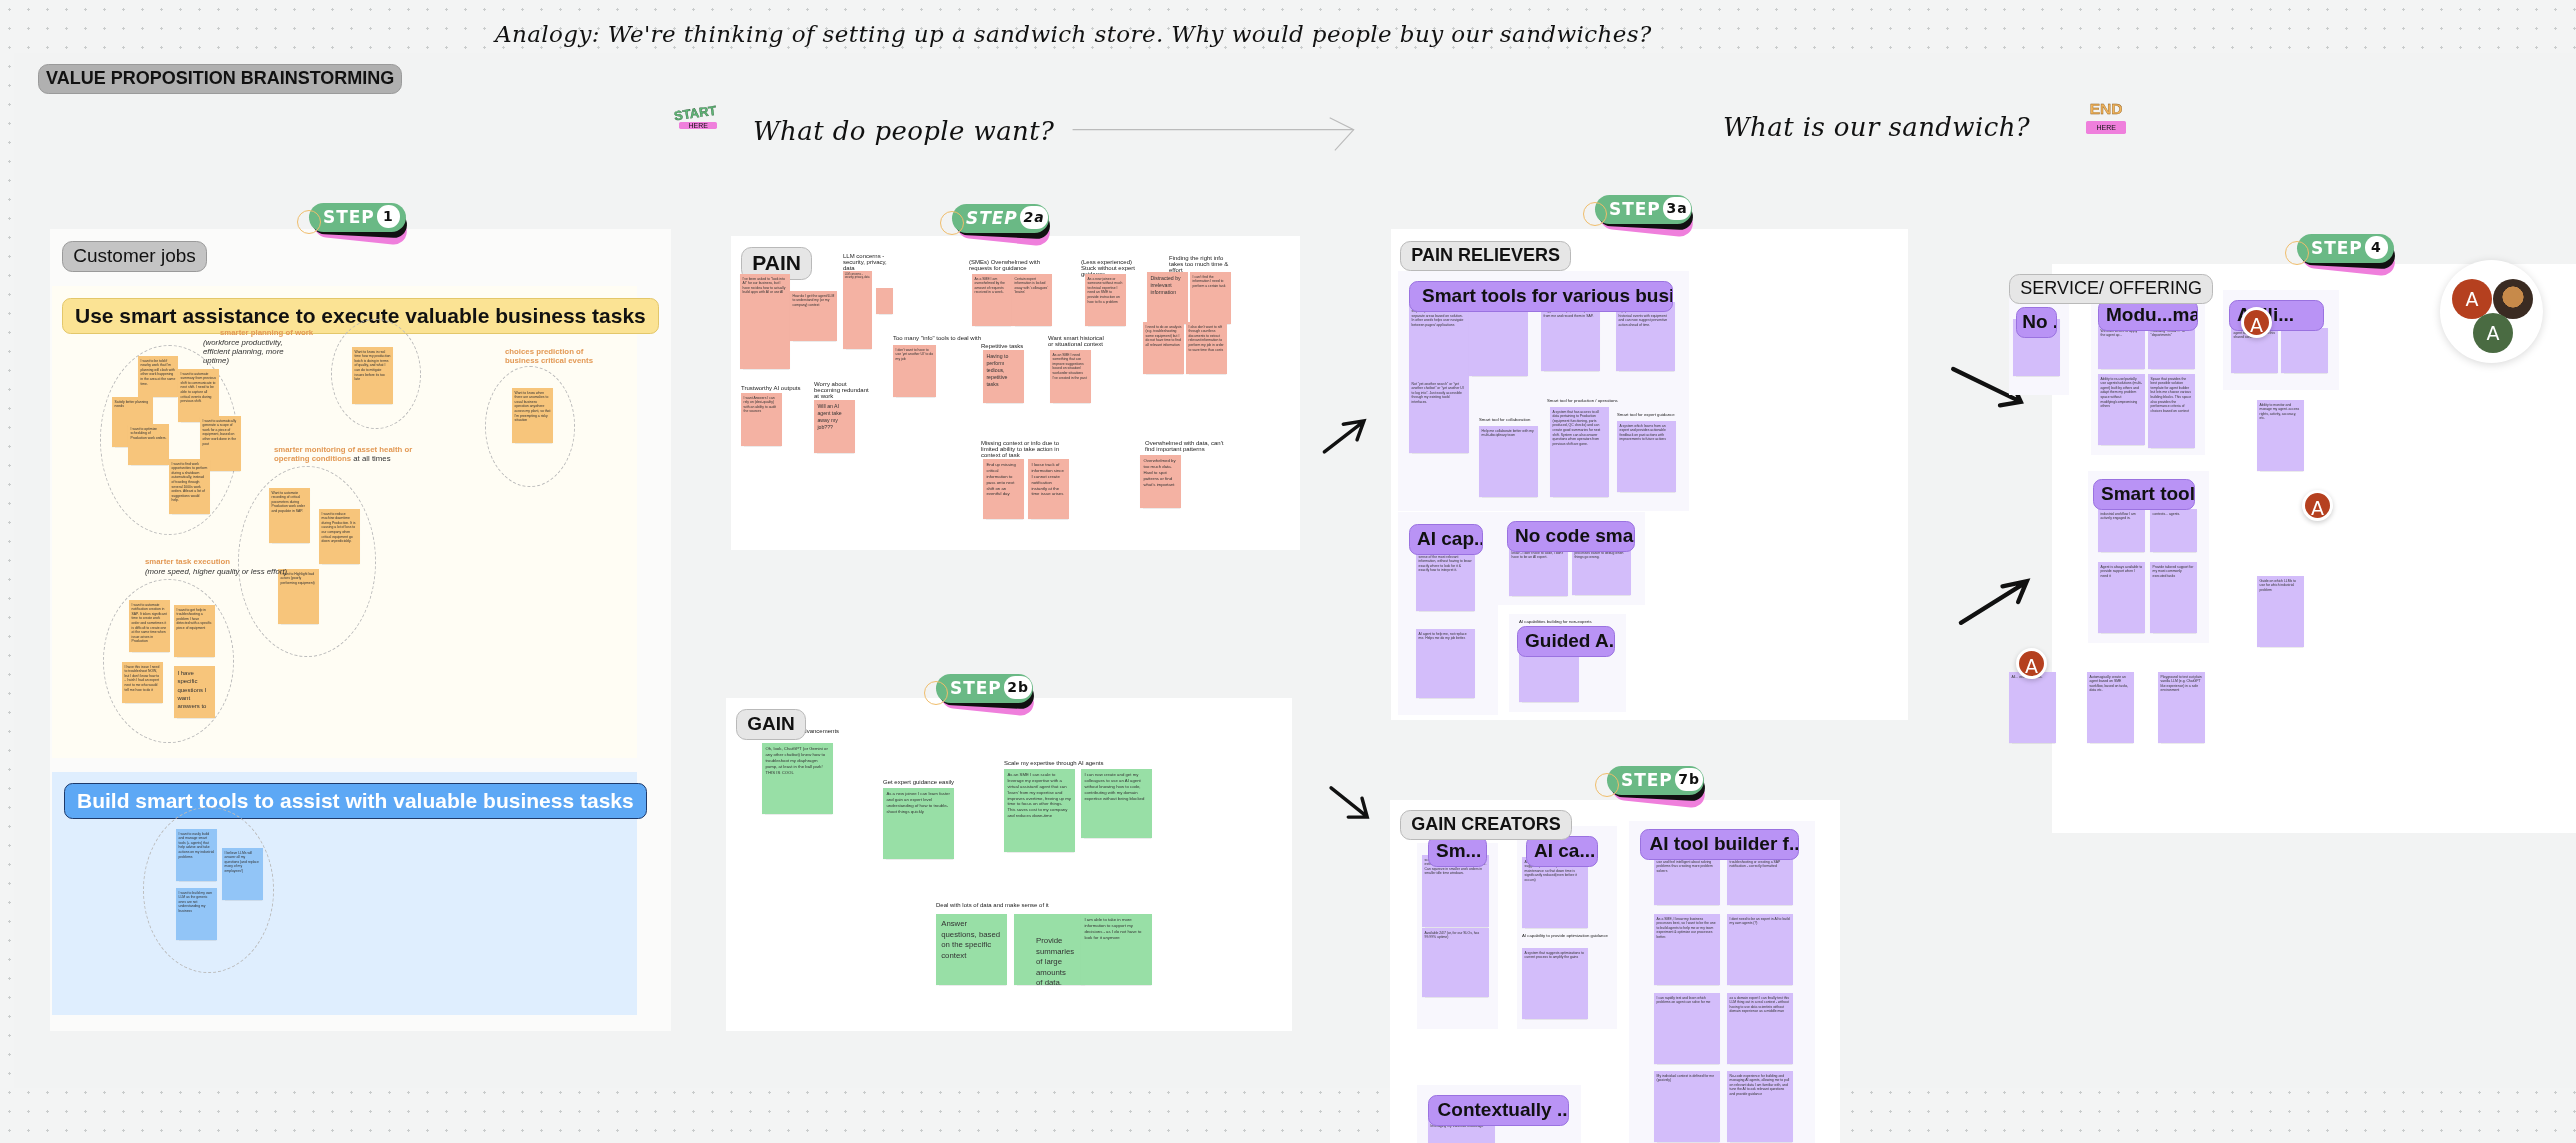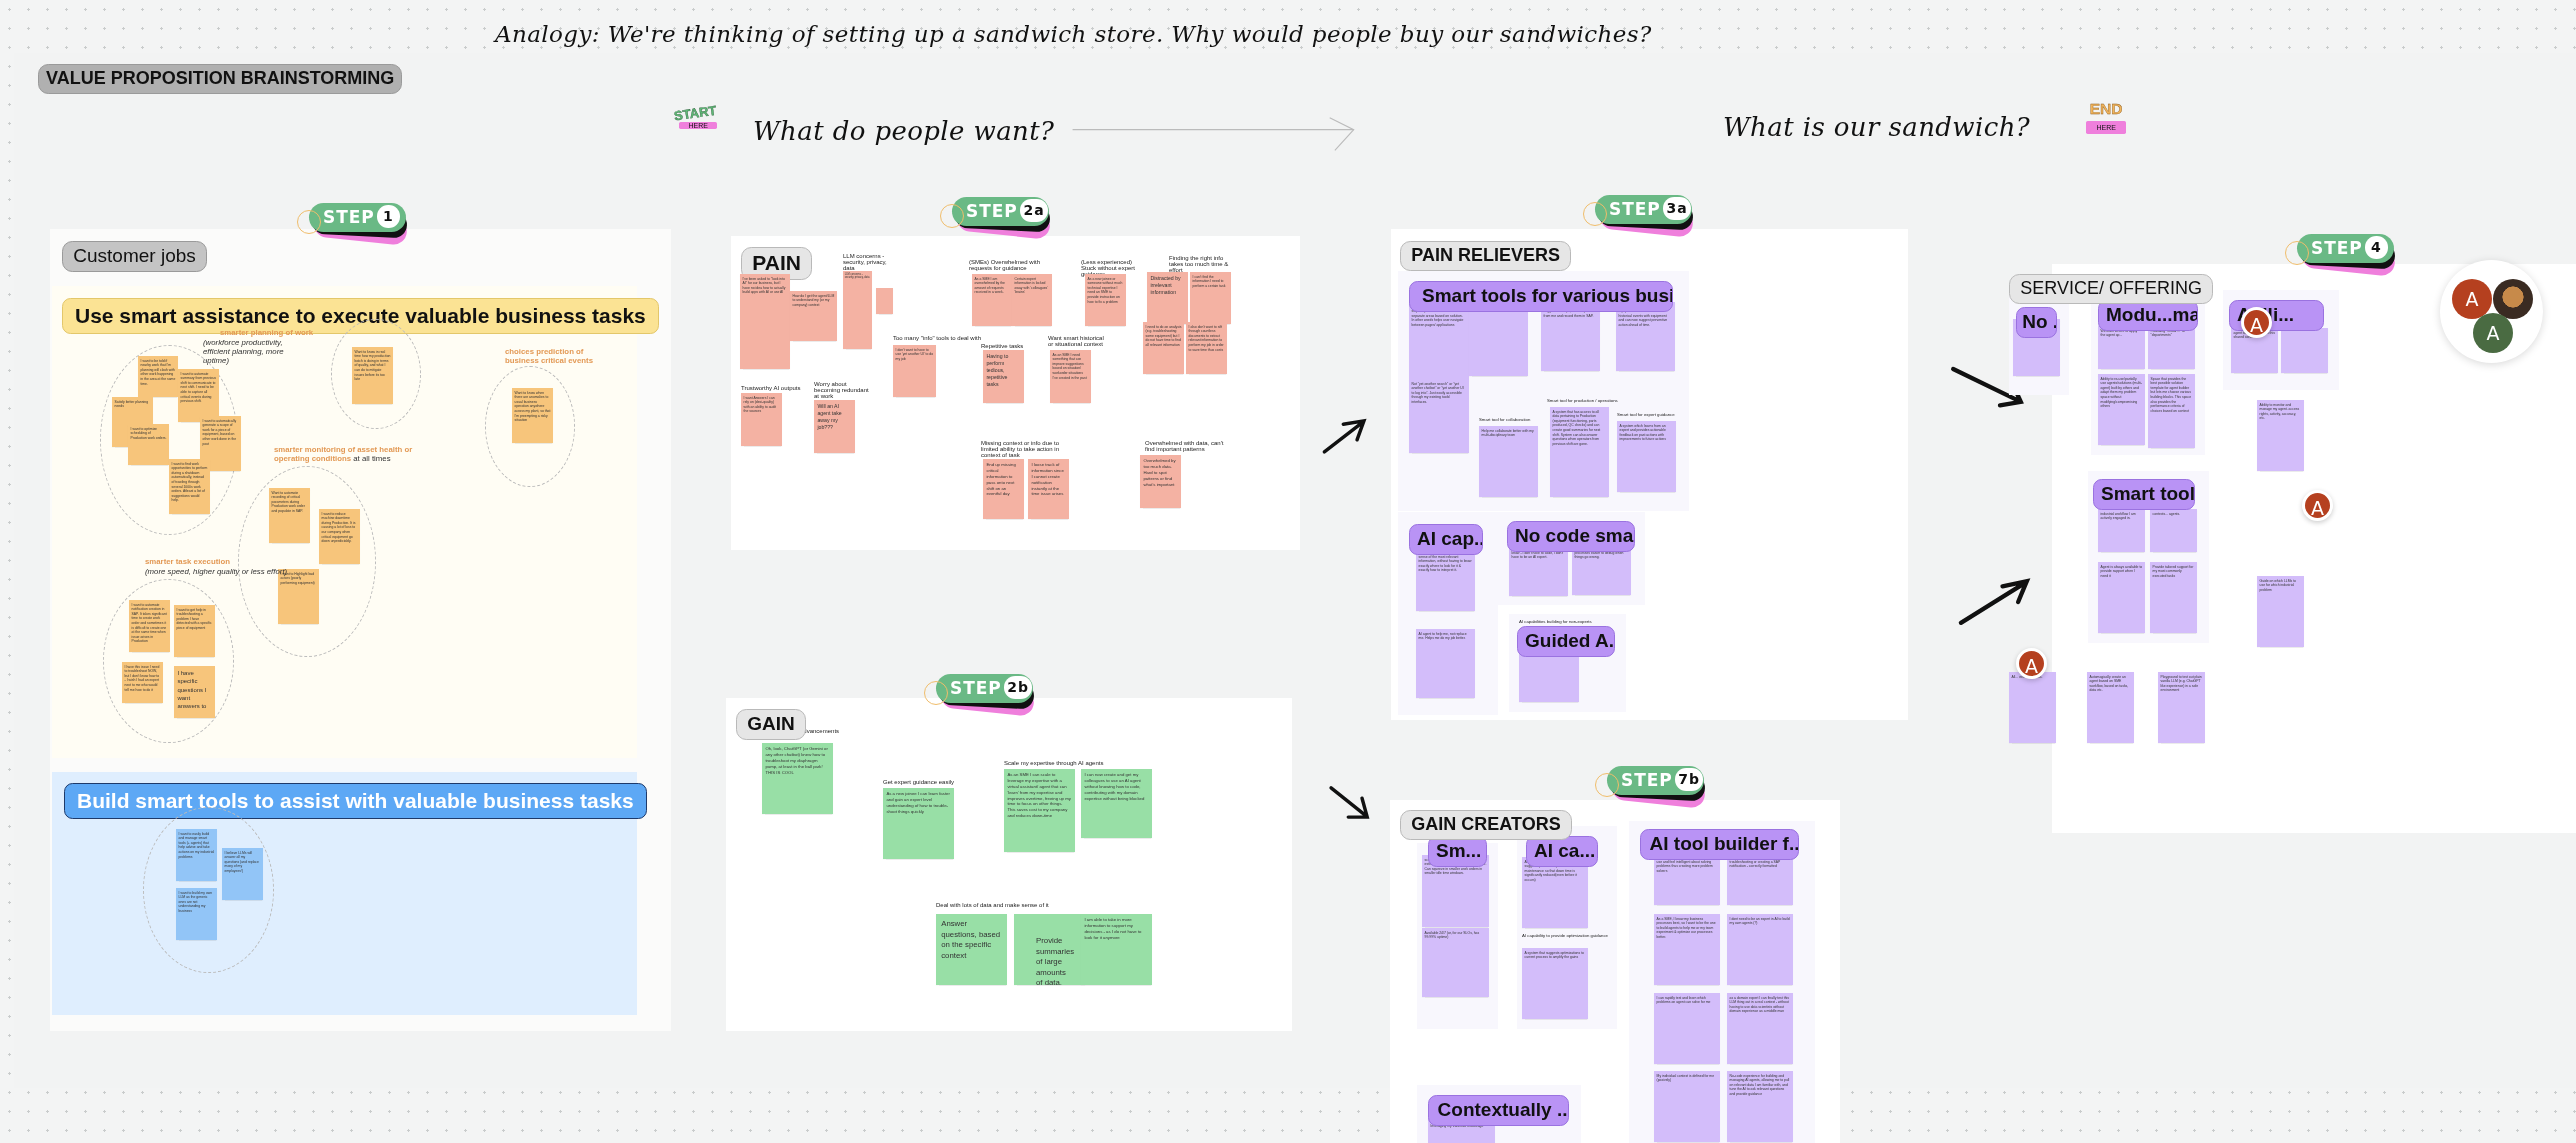--- a/index.html
+++ b/index.html
@@ -110,21 +110,21 @@
 <div class="sticky s-orange" style="left:174px; top:666px; width:41px; height:52px; font-size:6px; padding:3.4px;">I have specific questions I want answers to</div>
 
 <div class="frame blue" style="left:52px; top:772px; width:585px; height:243px;"></div>
 <div class="banner-blue" style="left:64px; top:783px;">Build smart tools to assist with valuable business tasks</div>
 <div class="circle" style="left:143px; top:807px; width:131px; height:166px;"></div>
 <div class="sticky s-blue" style="left:176px; top:829px; width:41px; height:52px; font-size:3.4px; padding:2.6px;">I want to easily build and manage smart tools (+ agents) that help advise and take actions on my industrial problems</div>
 <div class="sticky s-blue" style="left:222px; top:848px; width:41px; height:52px; font-size:3.4px; padding:2.6px;">I believe LLMs will answer all my questions (and replace many of my employees!)</div>
 <div class="sticky s-blue" style="left:176px; top:888px; width:41px; height:52px; font-size:3.4px; padding:2.6px;">I want to build my own LLM as the generic ones are not understanding my business</div>
 
 <div class="frame" style="left:731px; top:236px; width:569px; height:314px;"></div>
-<div class="step" style="left:945px; top:197px; width:112px;">
+<div class="step" style="left:945px; top:204px; width:112px;font-style:italic;">
   <div class="pink"></div>
     <div class="black"></div>
   <div class="green"><span>STEP</span><span class="num" style="width:28px; border-radius:11.2px;">2a</span></div>
   <div class="ring"></div>
 </div>
 <div class="tag" style="left:741px; top:247px; font-size:21px;">PAIN</div>
 
 <div class="label" style="left:843px; top:253px; width:52px; white-space:normal; font-size:6px;">LLM concerns - security, privacy, data</div>
 <div class="label" style="left:969px; top:259px; width:86px; white-space:normal; font-size:6px;">(SMEs) Overwhelmed with requests for guidance</div>
 <div class="label" style="left:1081px; top:259px; width:60px; white-space:normal; font-size:6px;">(Less experienced) Stuck without expert guidance</div>

